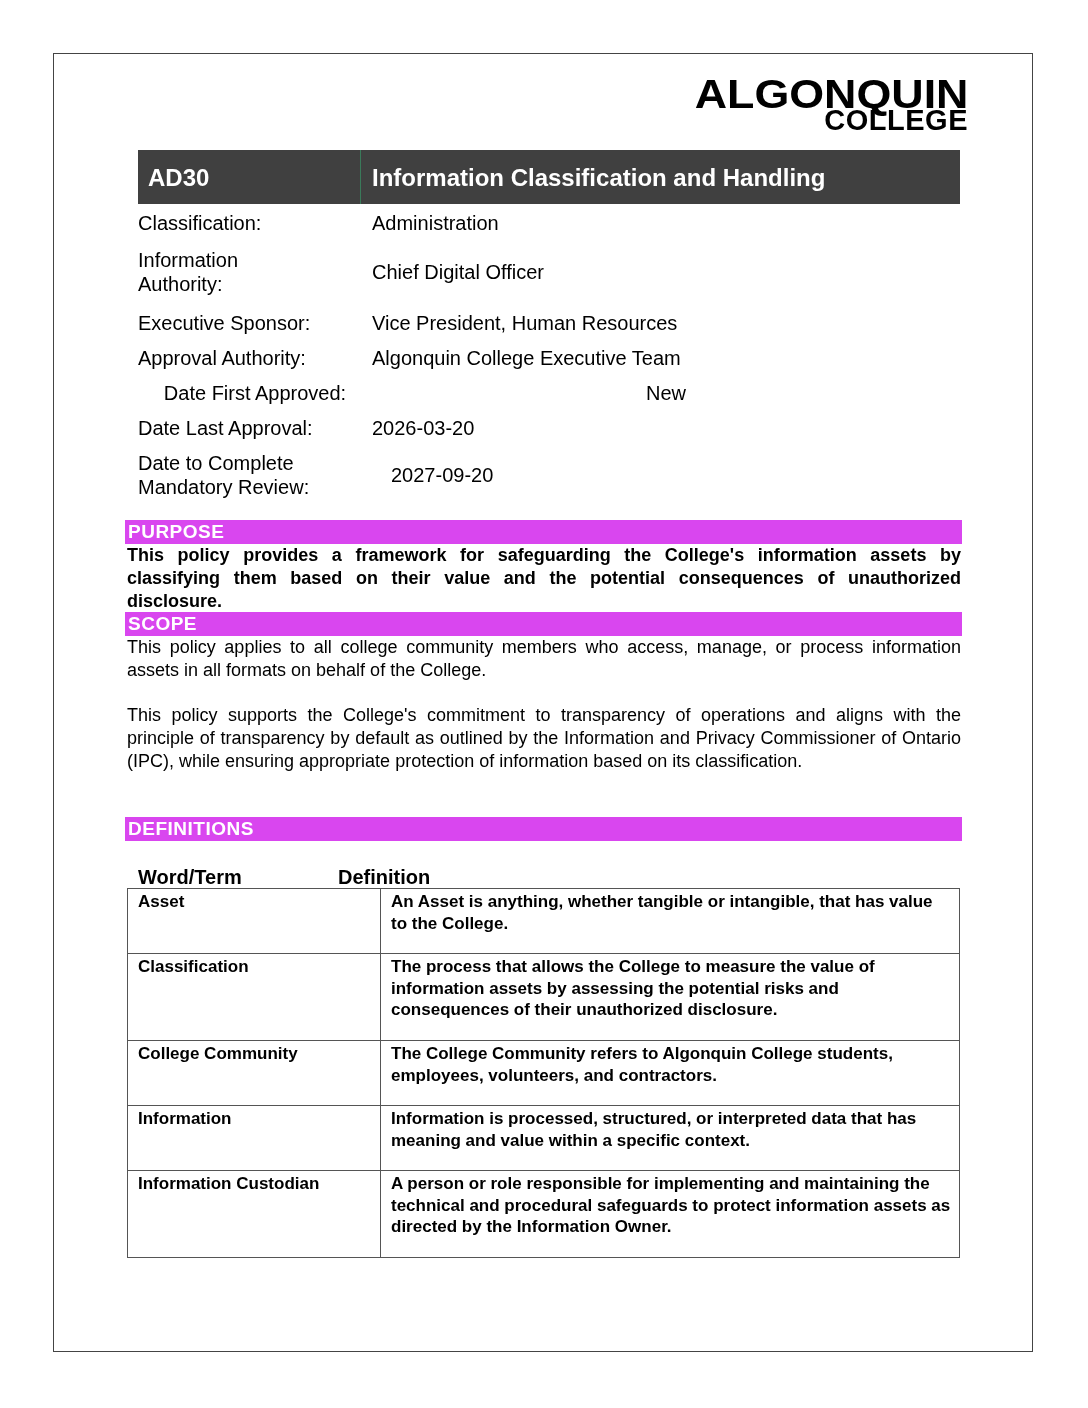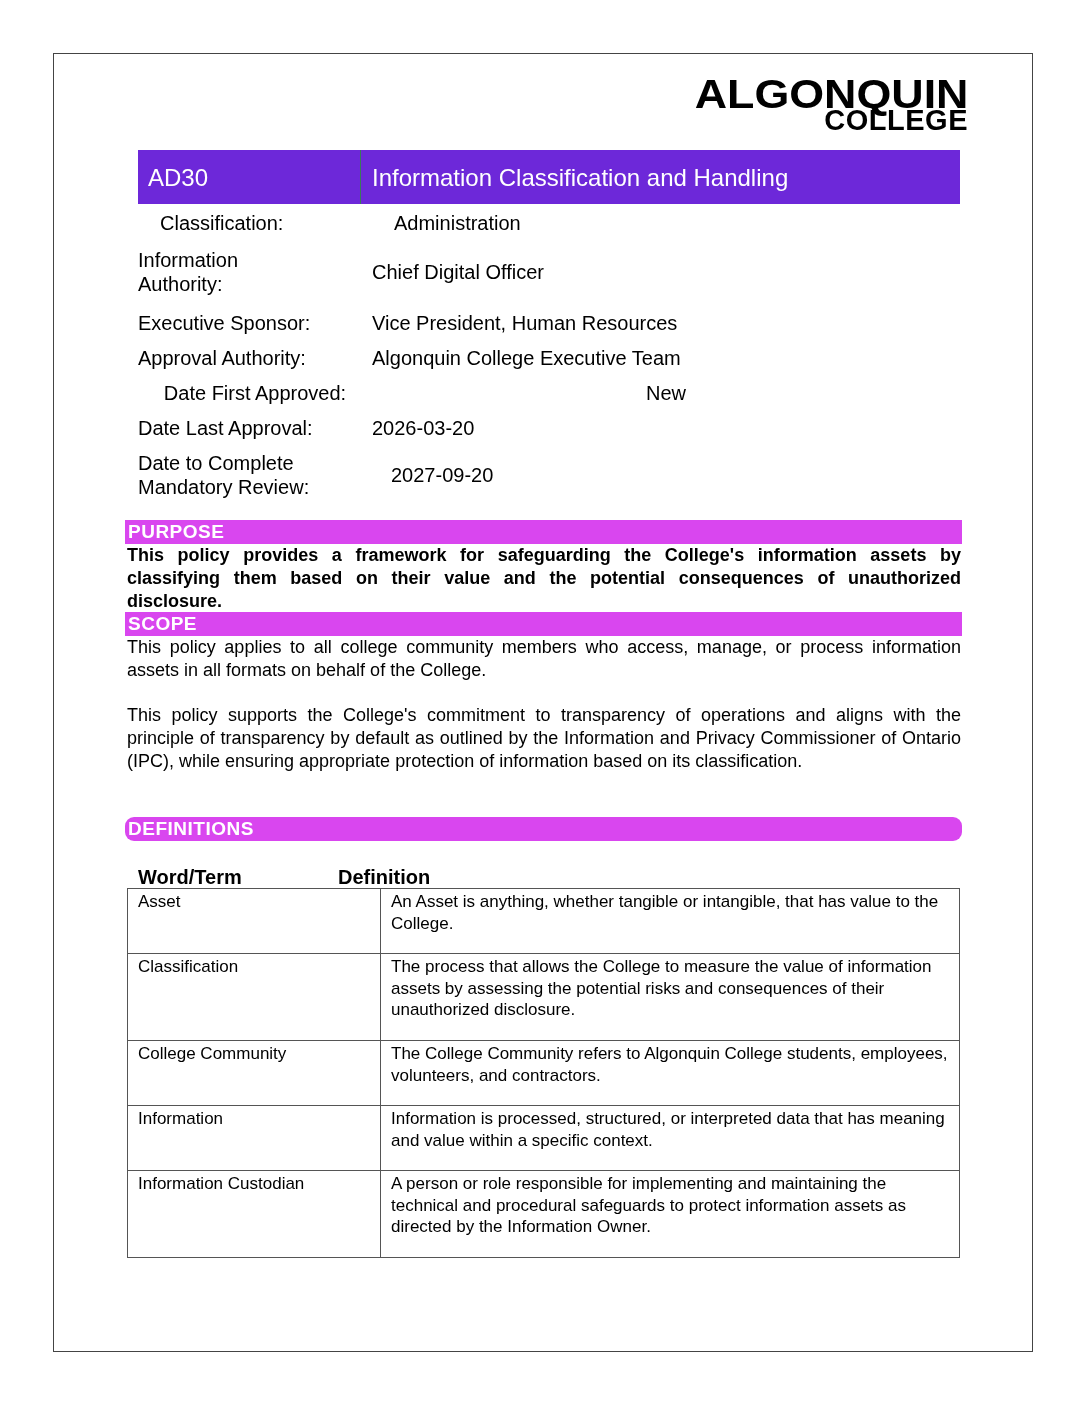--- a/index.html
+++ b/index.html
@@ -8,61 +8,61 @@
     .page-border { position: absolute; left: 53px; top: 53px; width: 980px; height: 1299px;
                    border: 1.5px solid #444; box-sizing: border-box; }
     .logo { position: absolute; left: 712px; top: 74px; width: 260px; height: 60px; }
     .logo .l1 { position: absolute; right: 4px; top: 0; font-weight: bold; font-size: 40px;
                 letter-spacing: 0px; line-height: 40px; font-family: "Liberation Sans", sans-serif;
                 transform: scaleX(1.12); transform-origin: right top; }
     .logo .l2 { position: absolute; right: 4px; top: 34px; font-weight: bold; font-size: 29px;
                 line-height: 24px; letter-spacing: 0.5px; }
 
     .title-bar { position: absolute; left: 138px; top: 150px; width: 822px; height: 54px;
-                 background: #6d28d9; color: #fff; }
+                 background: #404040; color: #fff; font-weight: bold; }
     .title-bar .code { position: absolute; left: 10px; top: 14px; font-size: 24px; }
     .title-bar .divider { position: absolute; left: 222px; top: 0; width: 1px; height: 54px;
                           background: #3a7a5a; }
     .title-bar .name { position: absolute; left: 234px; top: 14px; font-size: 24px; }
 
     .meta { position: absolute; left: 138px; top: 208px; width: 822px; }
     .meta-row { position: relative; display: flex; align-items: center; font-size: 20px; line-height: 24px; }
     .meta-row .k { width: 234px; }
     .meta-row .v { flex: 1; }
 
     .section-bar { position: absolute; left: 125px; width: 837px; height: 24px;
                    background: #d946ef; color: #fff; font-weight: bold; font-size: 19px;
                    line-height: 24px; padding-left: 3px; box-sizing: border-box; letter-spacing: 0.5px; }
     .para { position: absolute; left: 127px; width: 834px; font-size: 18px; line-height: 23px;
             text-align: justify; }
 
     .def-head { position: absolute; top: 866px; font-weight: bold; font-size: 20px; line-height: 22px; }
     table.defs { position: absolute; left: 127px; top: 888px; width: 833px; border-collapse: collapse;
                  font-size: 17px; line-height: 21.5px; }
-    table.defs td { border: 1.5px solid #555; vertical-align: top; padding: 2px 8px 0 10px; }
+    table.defs td { border: 1.5px solid #555; vertical-align: top; padding: 2px 8px 0 10px; font-weight: bold; }
     table.defs td.term { width: 182px; }
   </style>
 </head>
 <body>
 
 <div class="page-border"></div>
 
 <div class="logo">
   <div class="l1">ALGONQUIN</div>
   <div class="l2">COLLEGE</div>
 </div>
 
 <div class="title-bar">
   <span class="code">AD30</span>
   <span class="divider"></span>
   <span class="name">Information Classification and Handling</span>
 </div>
 
 <div class="meta">
-  <div class="meta-row" style="height:29px;margin-left:22px;">
+  <div class="meta-row" style="height:29px;">
     <span class="k">Classification:</span>
     <span class="v">Administration</span>
   </div>
   <div class="meta-row" style="height:66px; margin-top:2px;">
     <span class="k" style="width:160px; margin-right:74px;">Information Authority:</span>
     <span class="v">Chief Digital Officer</span>
   </div>
   <div class="meta-row" style="height:35px;">
     <span class="k">Executive Sponsor:</span>
     <span class="v">Vice President, Human Resources</span>
@@ -85,21 +85,21 @@
   </div>
 </div>
 
 <div class="section-bar" style="top:520px;">PURPOSE</div>
 <div class="para" style="top:544px;font-weight:bold;">This policy provides a framework for safeguarding the College's information assets by classifying them based on their value and the potential consequences of unauthorized disclosure.</div>
 
 <div class="section-bar" style="top:612px;">SCOPE</div>
 <div class="para" style="top:636px;">This policy applies to all college community members who access, manage, or process information assets in all formats on behalf of the College.</div>
 <div class="para" style="top:704px;">This policy supports the College's commitment to transparency of operations and aligns with the principle of transparency by default as outlined by the Information and Privacy Commissioner of Ontario (IPC), while ensuring appropriate protection of information based on its classification.</div>
 
-<div class="section-bar" style="top:817px;border-radius:9px;">DEFINITIONS</div>
+<div class="section-bar" style="top:817px;">DEFINITIONS</div>
 
 <div class="def-head" style="left:138px;">Word/Term</div>
 <div class="def-head" style="left:338px;">Definition</div>
 
 <table class="defs">
   <tbody>
       <tr style="height:65px;">
     <td class="term">Asset</td>
     <td>An Asset is anything, whether tangible or intangible, that has value to the College.</td>
   </tr>

